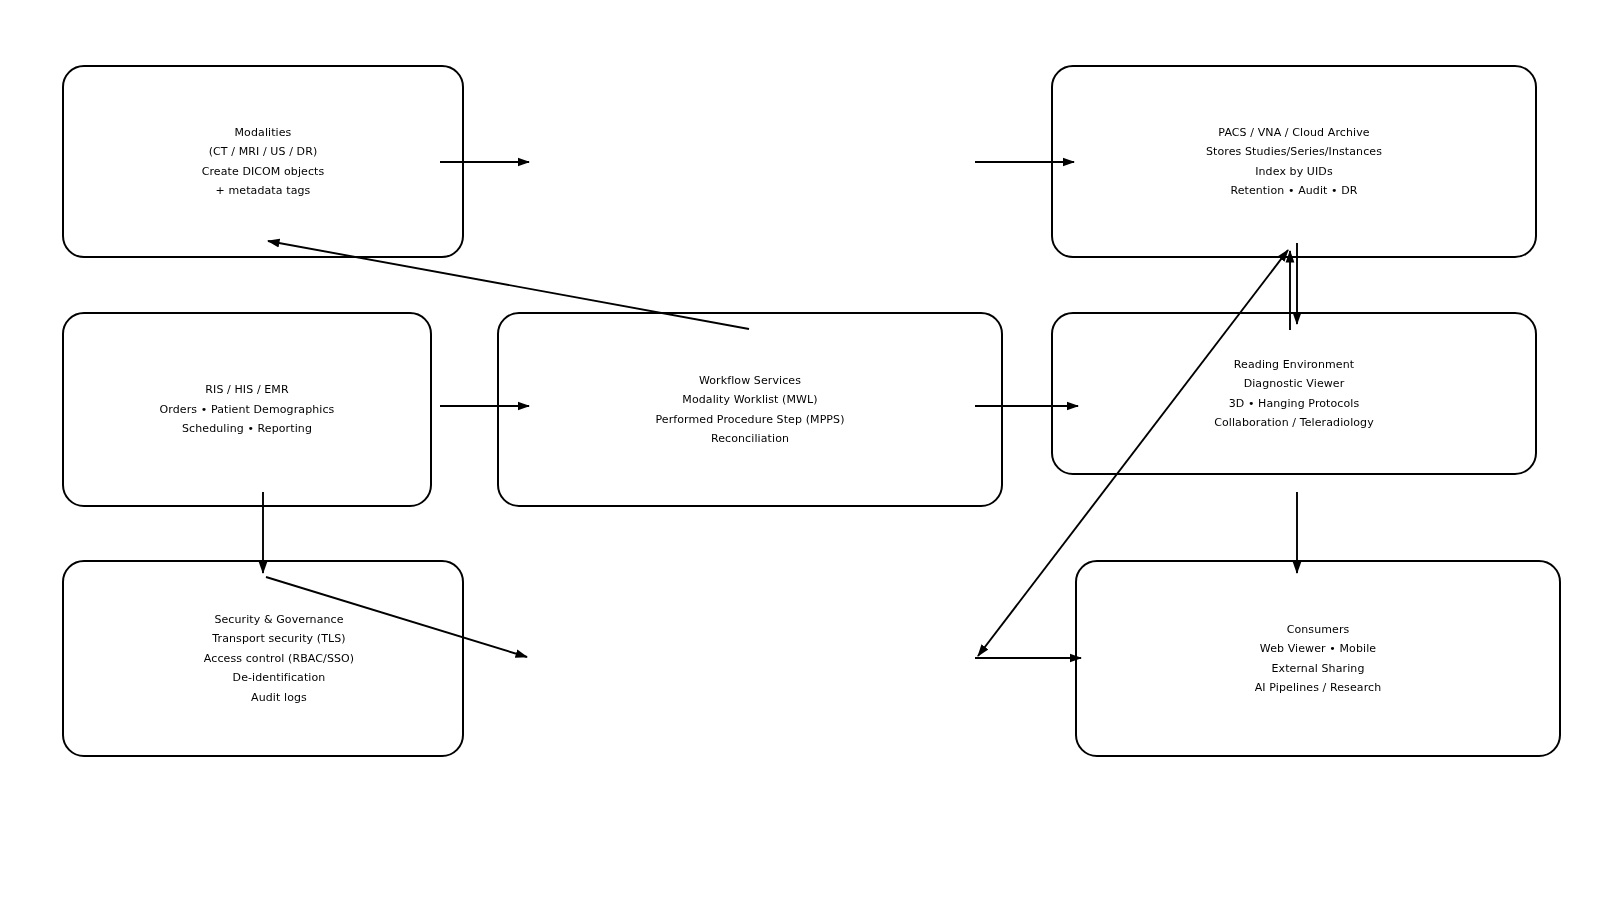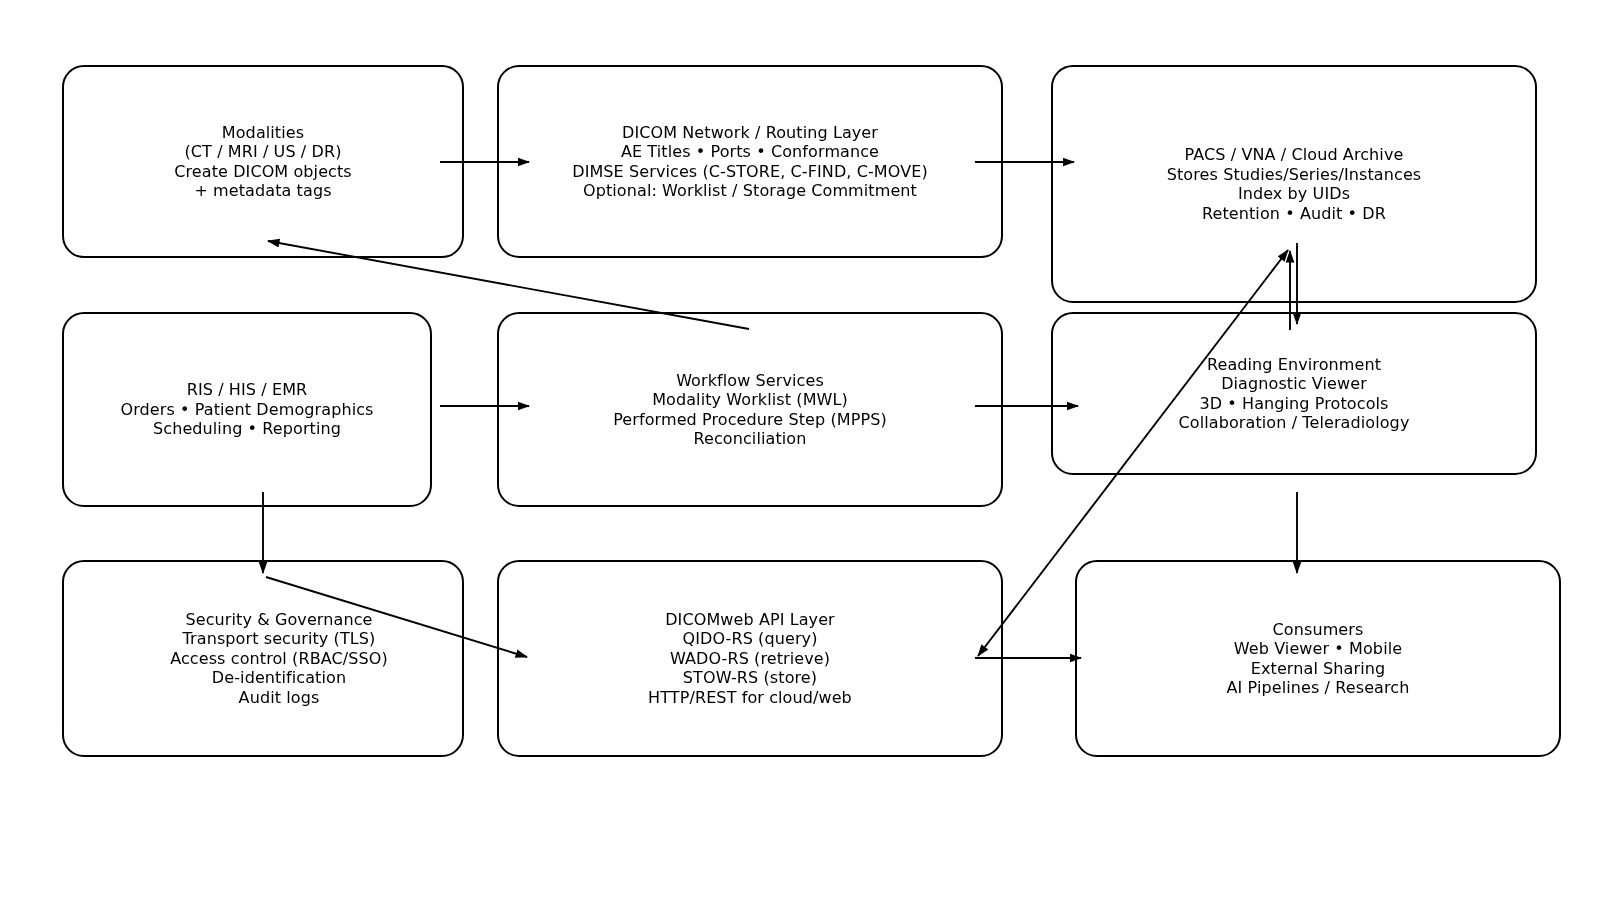--- a/index.html
+++ b/index.html
@@ -20,30 +20,30 @@
     box-sizing: border-box;
     border: 2px solid #000000;
     border-radius: 22px;
     background: #ffffff;
     display: flex;
     align-items: center;
     justify-content: center;
   }
   .box-text {
     text-align: center;
-    font-size: 16px;
+    font-size: 11px;
     line-height: 19.5px;
     color: #000000;
     white-space: pre-line;
     letter-spacing: 0.1px;
   }
   
   #box-modalities   { left:  62px; top:  65px; width: 402px; height: 193px; }
   #box-dicomnet     { left: 497px; top:  65px; width: 506px; height: 193px; }
-  #box-pacs         { left:1051px; top:  65px; width: 486px; height: 238px; }
+  #box-pacs         { left:1051px; top:  65px; width: 486px; height: 193px; }
   #box-ris          { left:  62px; top: 312px; width: 370px; height: 195px; }
   #box-workflow     { left: 497px; top: 312px; width: 506px; height: 195px; }
   #box-reading      { left:1051px; top: 312px; width: 486px; height: 163px; }
   #box-security     { left:  62px; top: 560px; width: 402px; height: 197px; padding-left: 32px; }
   #box-dicomweb     { left: 497px; top: 560px; width: 506px; height: 197px; }
   #box-consumers    { left:1075px; top: 560px; width: 486px; height: 197px; }
 
   .arrow-layer {
     position: absolute;
     left: 0;
@@ -62,26 +62,20 @@
 
 <div class="canvas">
 
   <div class="box" id="box-modalities">
     <div class="box-text">Modalities
 (CT / MRI / US / DR)
 Create DICOM objects
 + metadata tags</div>
   </div>
 
-  <div class="box" id="box-dicomnet">
-    <div class="box-text">DICOM Network / Routing Layer
-AE Titles • Ports • Conformance
-DIMSE Services (C-STORE, C-FIND, C-MOVE)
-Optional: Worklist / Storage Commitment</div>
-  </div>
 
   <div class="box" id="box-pacs">
     <div class="box-text">PACS / VNA / Cloud Archive
 Stores Studies/Series/Instances
 Index by UIDs
 Retention • Audit • DR</div>
   </div>
 
   <div class="box" id="box-ris">
     <div class="box-text">RIS / HIS / EMR
@@ -104,27 +98,20 @@
   </div>
 
   <div class="box" id="box-security">
     <div class="box-text">Security &amp; Governance
 Transport security (TLS)
 Access control (RBAC/SSO)
 De-identification
 Audit logs</div>
   </div>
 
-  <div class="box" id="box-dicomweb">
-    <div class="box-text">DICOMweb API Layer
-QIDO-RS (query)
-WADO-RS (retrieve)
-STOW-RS (store)
-HTTP/REST for cloud/web</div>
-  </div>
 
   <div class="box" id="box-consumers">
     <div class="box-text">Consumers
 Web Viewer • Mobile
 External Sharing
 AI Pipelines / Research</div>
   </div>
 
   <svg class="arrow-layer" width="1600" height="909" viewBox="0 0 1600 909" xmlns="http://www.w3.org/2000/svg">
     <defs>

